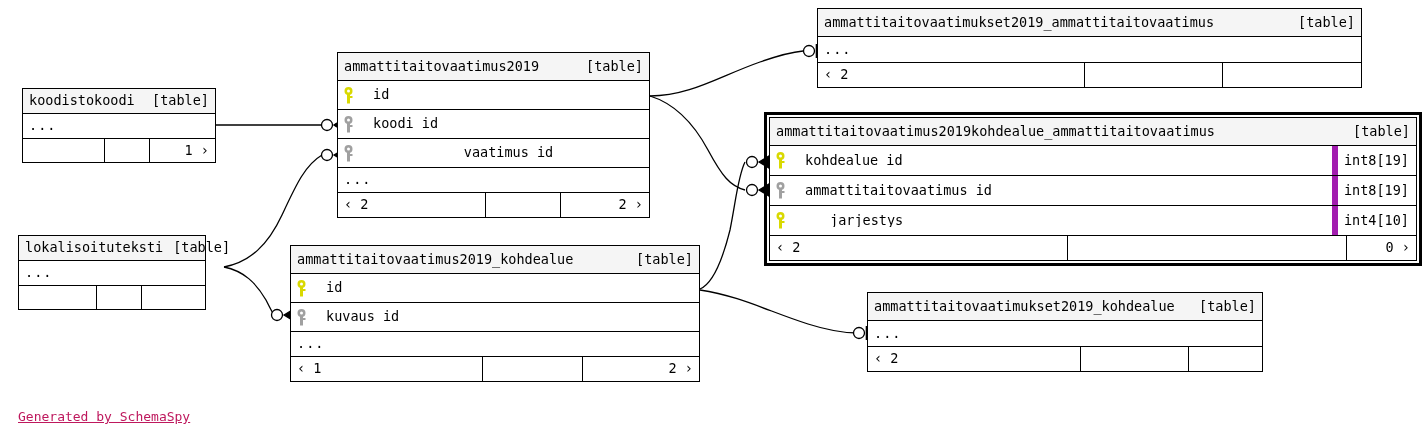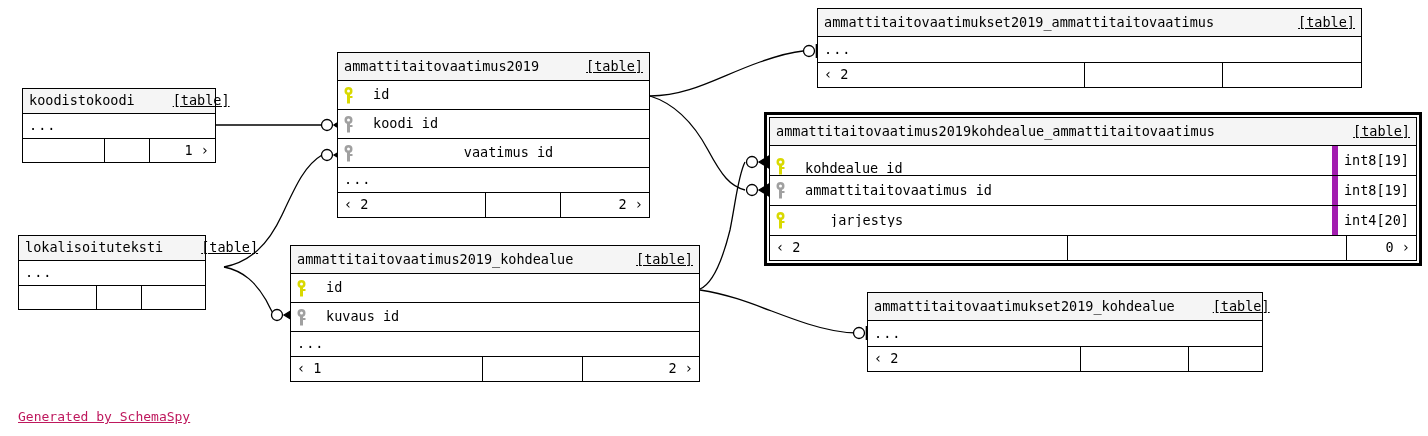--- a/index.html
+++ b/index.html
@@ -43,29 +43,27 @@
   }
   .tbl-header {
     display: flex;
     align-items: center;
     justify-content: space-between;
     background: #f5f5f5;
     border-bottom: 1px solid #000000;
     box-sizing: border-box;
     padding: 0 6px;
     white-space: nowrap;
-    gap: 28px;
   }
   .tbl-name {
     color: #000000;
   }
   .tbl-tag {
     color: #000000;
     padding-left: 10px;
-    text-decoration: underline;
   }
   .tbl-row {
     display: flex;
     align-items: center;
     box-sizing: border-box;
     border-bottom: 1px solid #000000;
     background: #ffffff;
     white-space: nowrap;
     padding: 0 5px;
   }
@@ -310,21 +308,21 @@
       <div class="foot-cell foot-mid" style="width:138px;"></div>
       <div class="foot-cell foot-right" style="flex:1 1 auto;"></div>
     </div>
   </div>
 
   <div class="table-box highlight" style="left:769px; top:117px; width:648px;">
     <div class="tbl-header" style="height:28px;">
       <span class="tbl-name">ammattitaitovaatimus2019kohdealue_ammattitaitovaatimus</span>
       <span class="tbl-tag">[table]</span>
     </div>
-    <div class="tbl-row" style="height:30px;align-items:flex-end;">
+    <div class="tbl-row" style="height:30px;">
       <span class="key-cell">
         <svg class="key-icon" width="11" height="17" viewBox="0 0 11 17" xmlns="http://www.w3.org/2000/svg">
           <circle cx="5.5" cy="4" r="4" fill="#d9d900"></circle>
             <circle cx="5.5" cy="4" r="1.5" fill="#ffffff"></circle>
           <rect x="4" y="6.5" width="3" height="10" fill="#d9d900"></rect>
           <rect x="7" y="9" width="2.5" height="2" fill="#d9d900"></rect>
         </svg>
       </span>
       <span class="col-name">kohdealue_id</span>
       <span class="col-type">int8[19]</span>
@@ -344,21 +342,21 @@
     <div class="tbl-row" style="height:30px;gap:25px;">
       <span class="key-cell">
         <svg class="key-icon" width="11" height="17" viewBox="0 0 11 17" xmlns="http://www.w3.org/2000/svg">
           <circle cx="5.5" cy="4" r="4" fill="#d9d900"></circle>
             <circle cx="5.5" cy="4" r="1.5" fill="#ffffff"></circle>
           <rect x="4" y="6.5" width="3" height="10" fill="#d9d900"></rect>
           <rect x="7" y="9" width="2.5" height="2" fill="#d9d900"></rect>
         </svg>
       </span>
       <span class="col-name">jarjestys</span>
-      <span class="col-type">int4[20]</span>
+      <span class="col-type">int4[10]</span>
     </div>
     <div class="tbl-footer" style="height:24px;">
       <div class="foot-cell foot-left" style="width:298px;">‹ 2</div>
       <div class="foot-cell foot-mid" style="width:279px;"></div>
       <div class="foot-cell foot-right" style="flex:1 1 auto;">0 ›</div>
     </div>
   </div>
 
   <div class="table-box" style="left:867px; top:292px; width:396px;">
     <div class="tbl-header" style="height:28px;">

